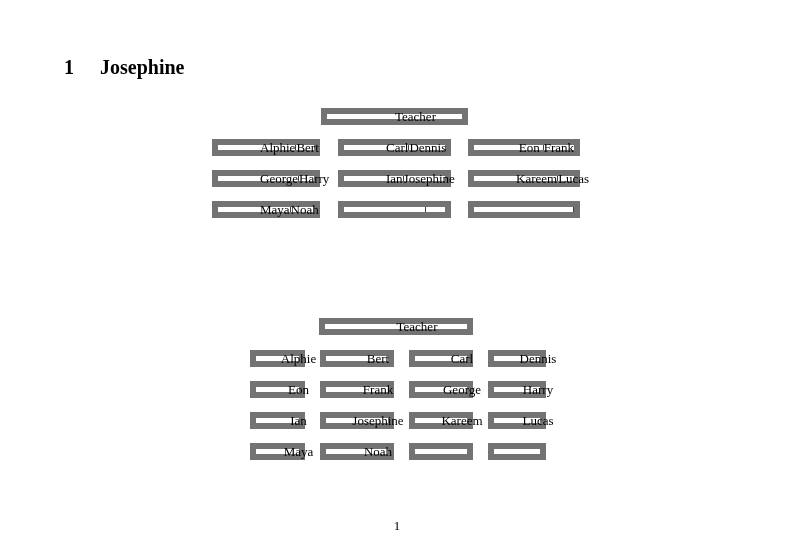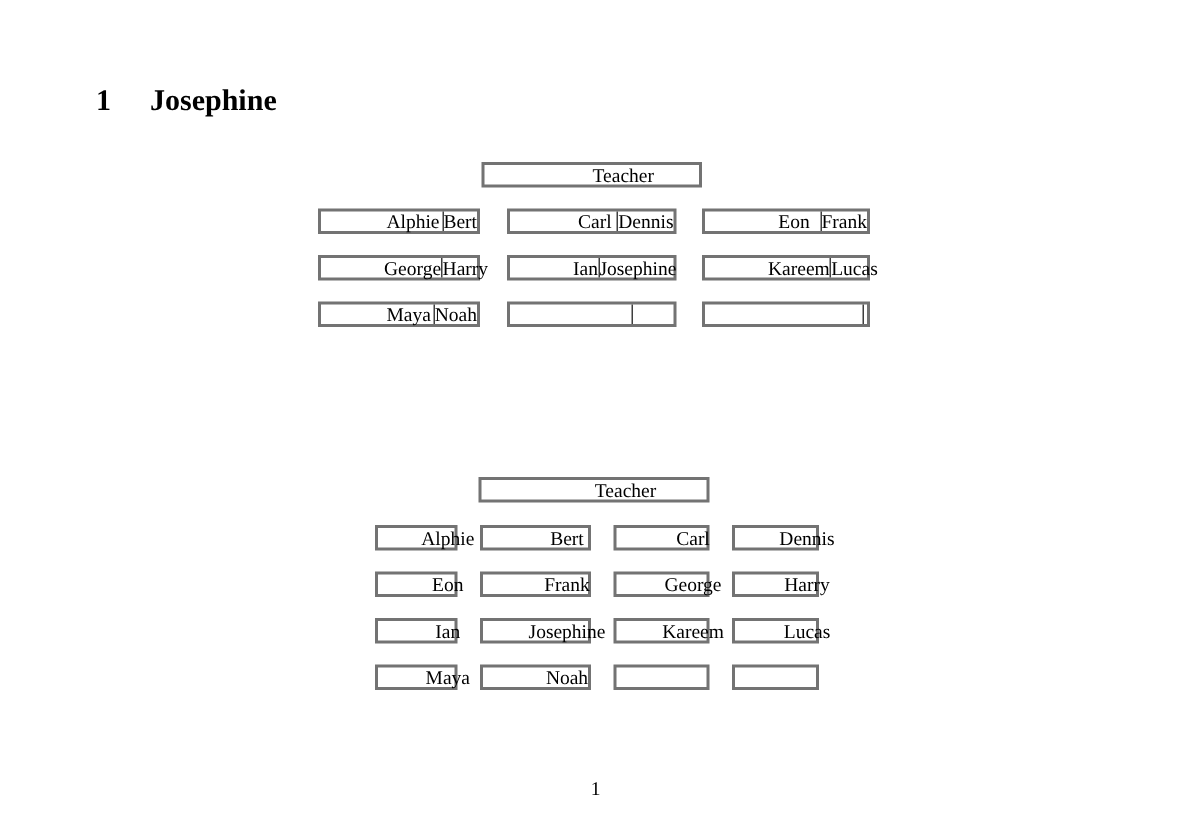--- a/index.html
+++ b/index.html
@@ -23,21 +23,21 @@
     font-weight: bold;
     white-space: nowrap;
   }
   .sec-num {
     display: inline-block;
     width: 36px;
   }
   .box, .desk {
     position: absolute;
     height: 17px;
-    border: 2px solid #737373;
+    border: 6px solid #737373;
     box-sizing: border-box;
     background: #ffffff;
     padding-left: 42px;
   }
   .box {
     display: flex;
     align-items: center;
     justify-content: center;
     font-size: 13px;
     line-height: 13px;

